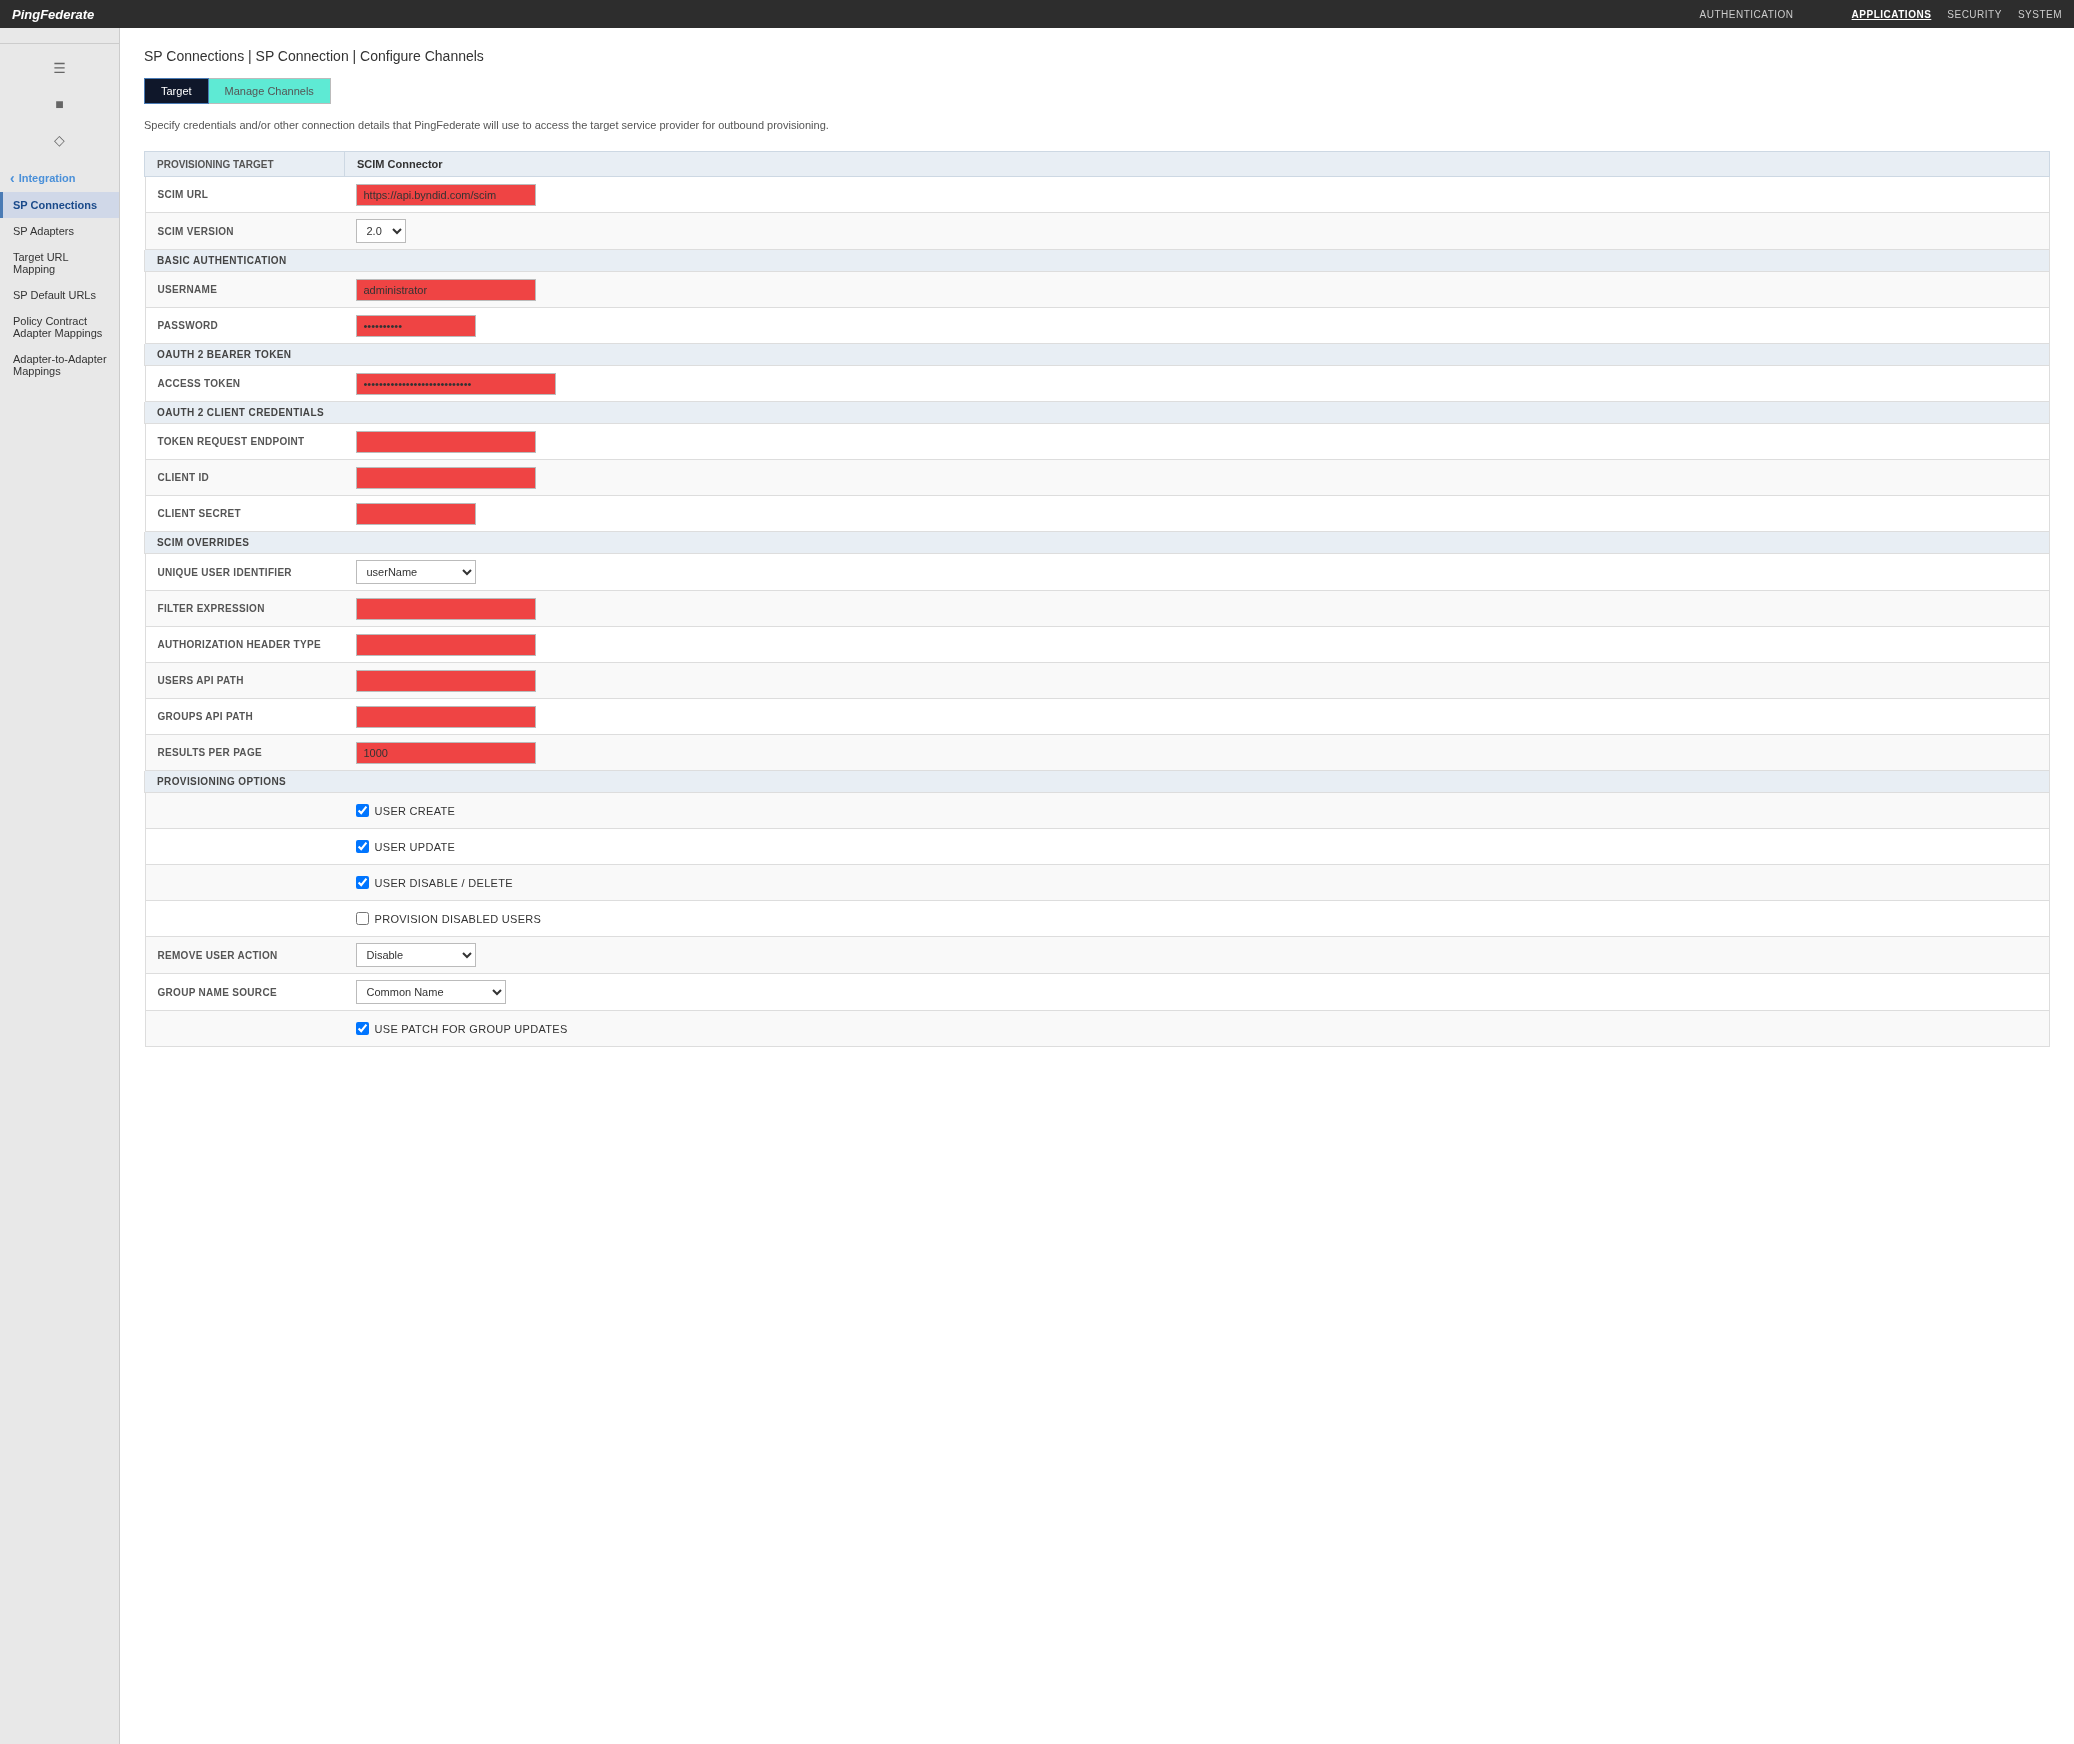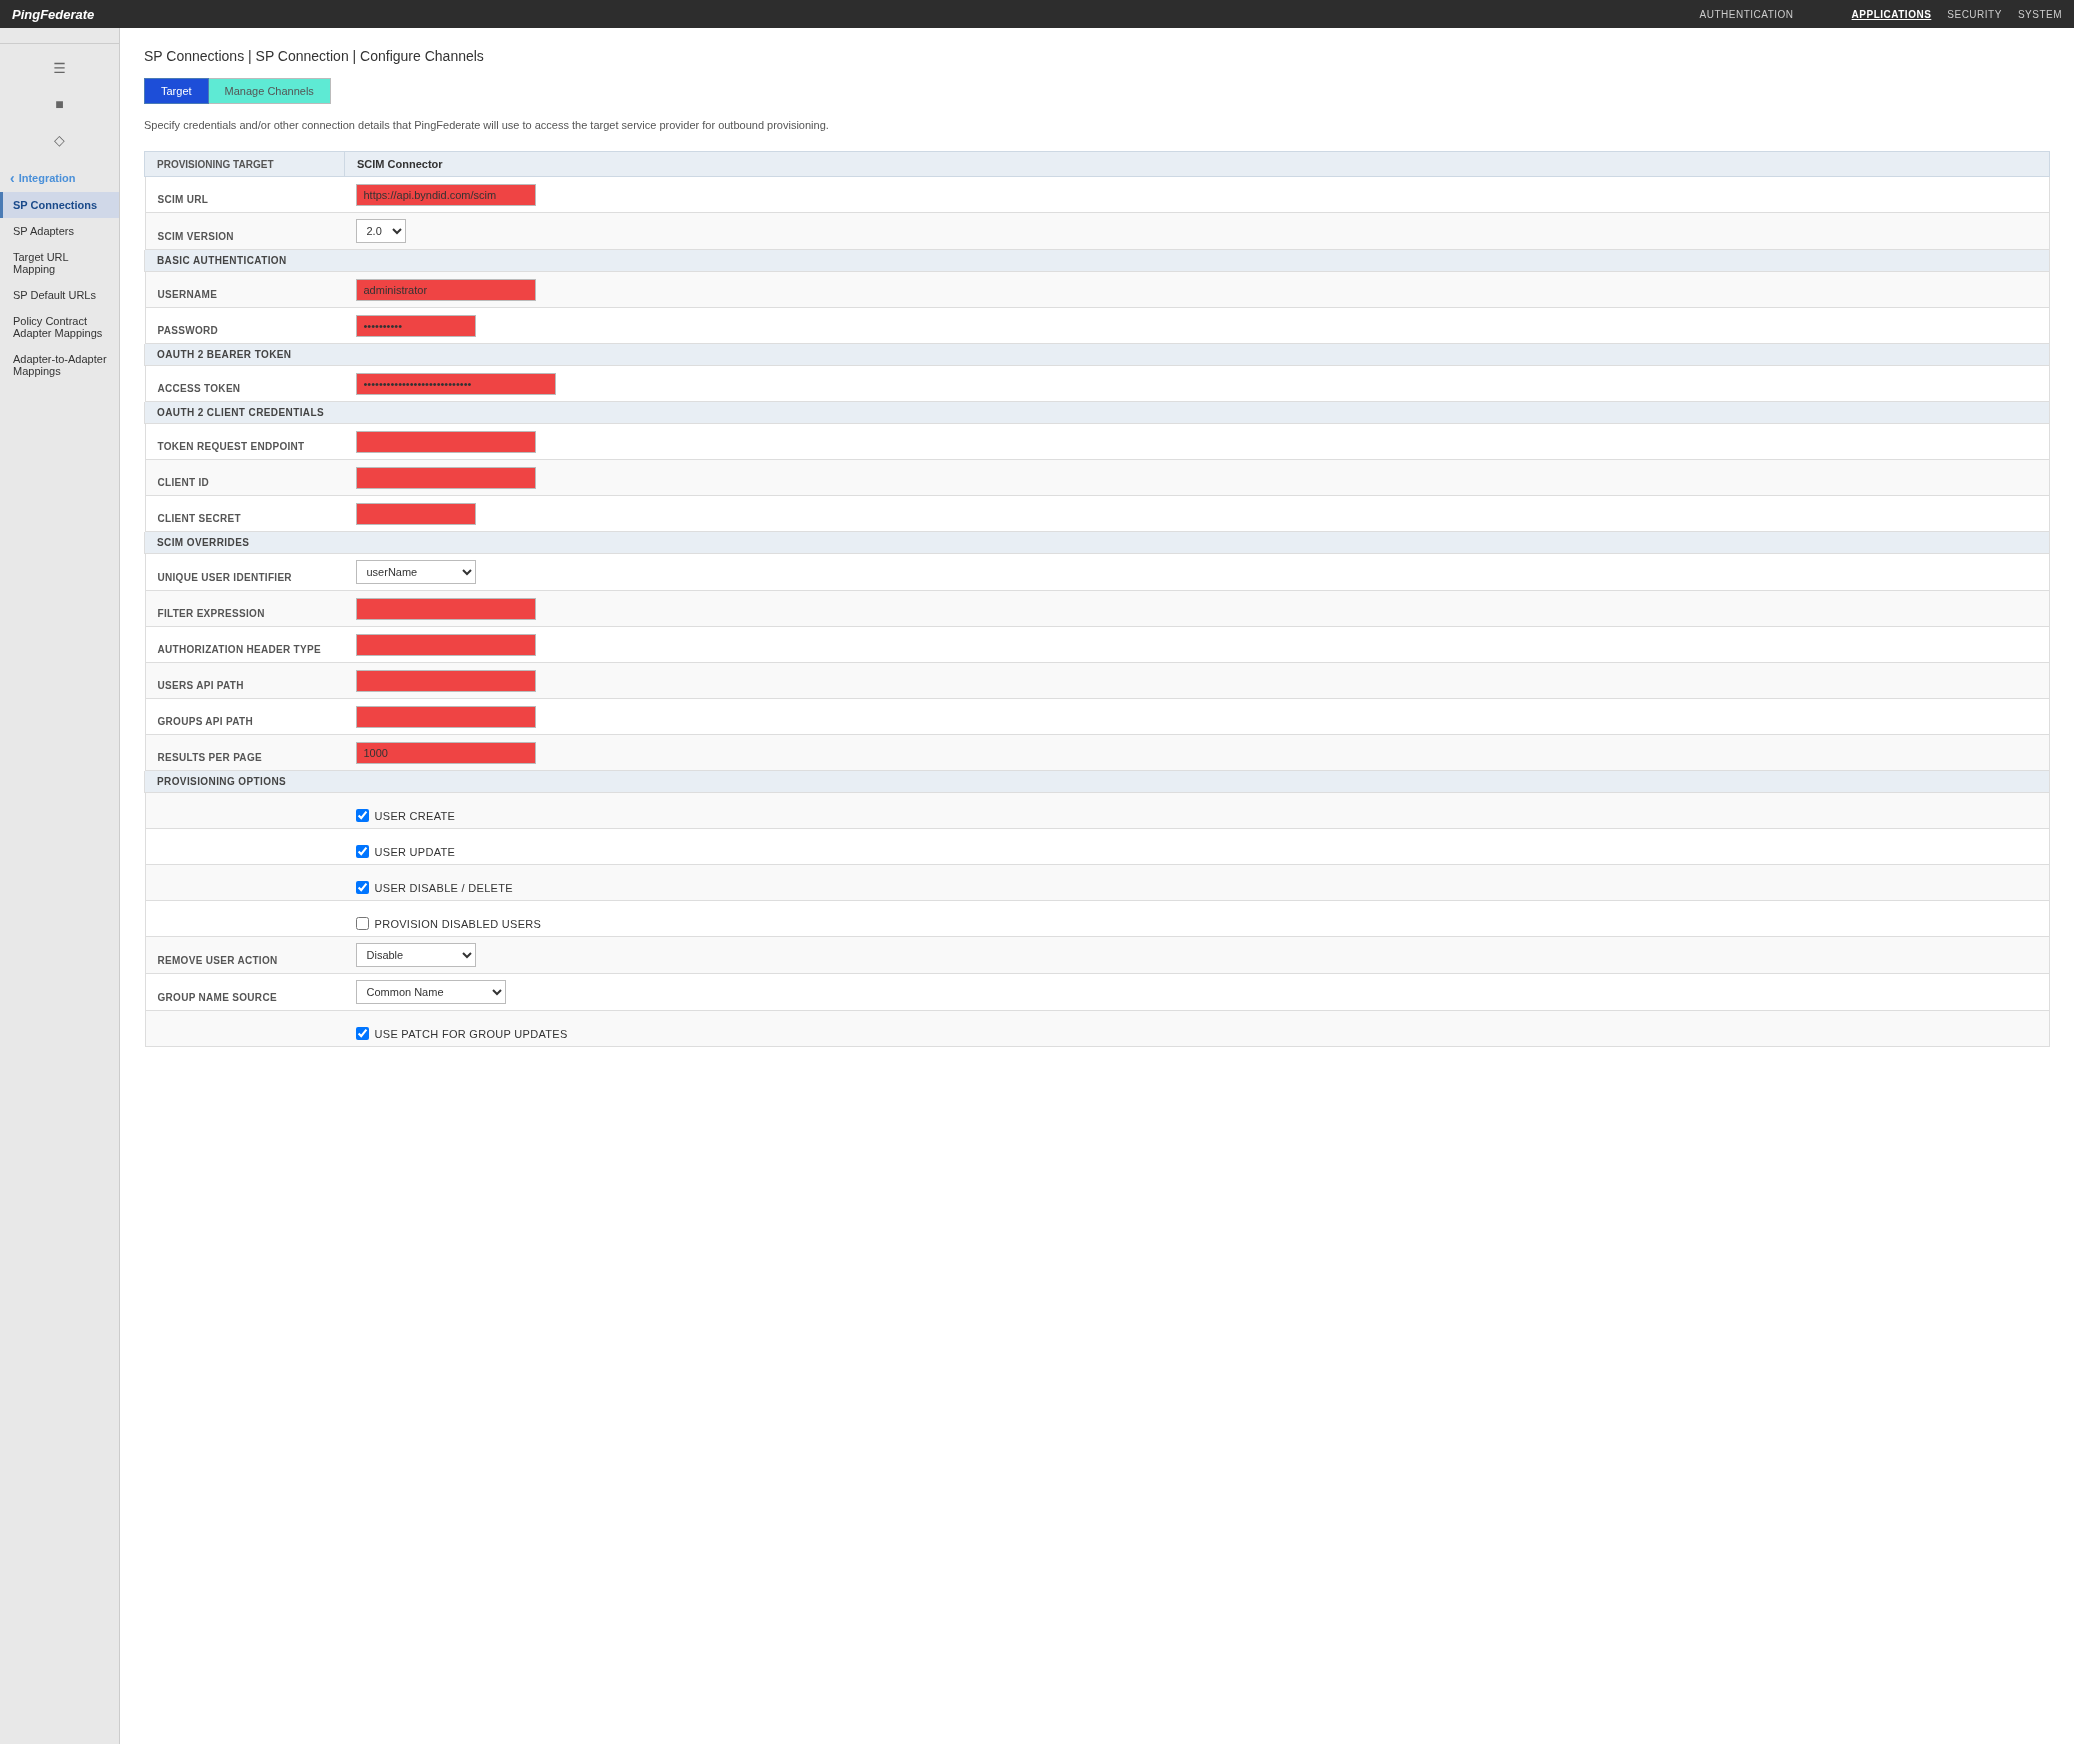--- a/index.html
+++ b/index.html
@@ -123,39 +123,39 @@
     }
     .tab {
       padding: 6px 16px;
       font-size: 11px;
       cursor: pointer;
       border: 1px solid #bbb;
       background: #5eead4;
       color: #555;
     }
     .tab.active {
-      background: #1d4ed8;
+      background: #0f172a;
       color: #fff;
       border-color: #4a7bb5;
     }
     .tab:not(:first-child) {
       border-left: none;
     }
 
     
     .description {
       font-size: 11px;
       color: #555;
       margin-bottom: 18px;
       line-height: 1.4;
     }
 
     .form-row {
       display: flex;
-      align-items: flex-end;
+      align-items: center;
       border: 1px solid #ddd;
       border-top: none;
       min-height: 36px;
     }
     .form-row:nth-child(even) { background: #f9f9f9; }
     .form-row:nth-child(odd) { background: #fff; }
 
     .form-label {
       width: 200px;
       min-width: 200px;

